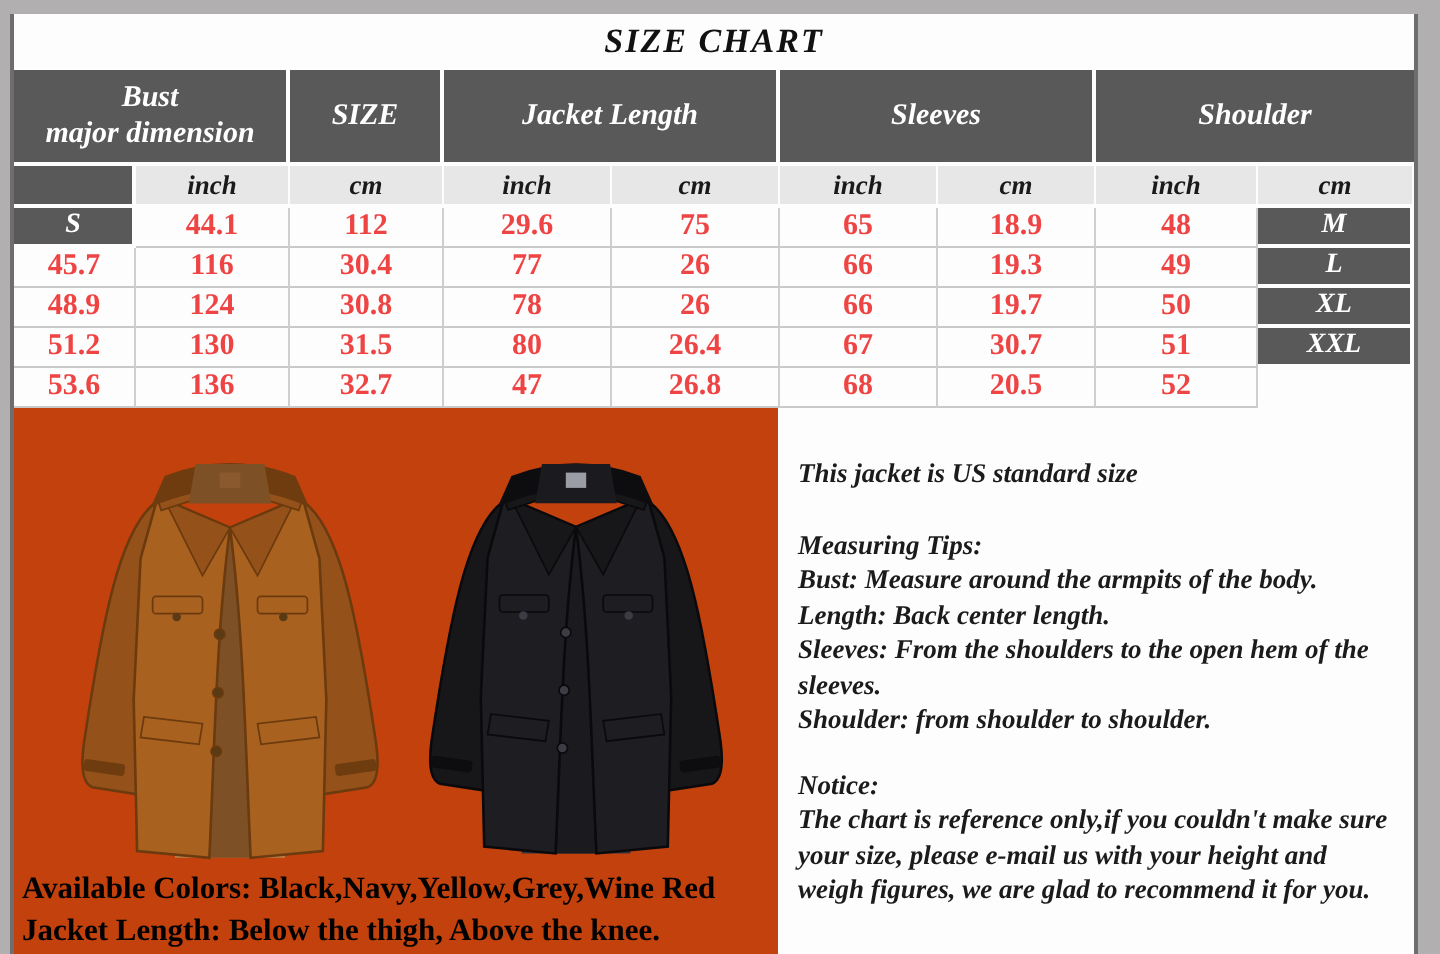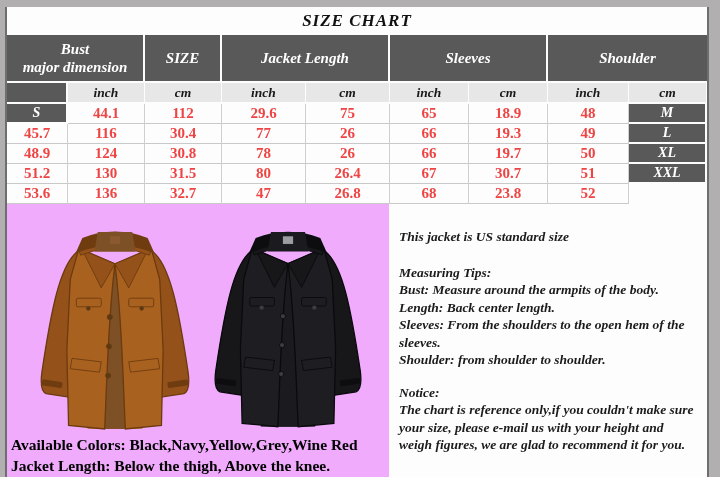--- a/index.html
+++ b/index.html
@@ -19,21 +19,21 @@
   .h-cell.last{border-right:none;}
   .u-corner{background:#595959;border-right:2px solid #fdfdfd;border-bottom:2px solid #fdfdfd;}
   .u-cell{background:#e8e7e8;font-style:italic;font-weight:600;font-size:13.5px;color:#1a1a1a;
           border-right:1px solid #fdfdfd;border-bottom:2px solid #fdfdfd;}
   .s-cell{background:#595959;color:#fff;font-style:italic;font-weight:bold;font-size:14px;
           border-right:2px solid #fdfdfd;border-bottom:2px solid #fdfdfd;}
   .d-cell{font-weight:bold;font-size:15px;color:#ef4444;
           border-right:1px solid #cfcfcf;border-bottom:1px solid #c9c9c9;}
   
   .lower{display:flex;height:273px;}
-  .photo-area{position:relative;width:382px;height:273px;background:#f0abfc;}
+  .photo-area{position:relative;width:382px;height:273px;background:#c2410c;}
   .jacket{position:absolute;}
   .jacket-camel{left:22px;top:6px;}
   .jacket-black{left:196px;top:2px;}
   .footer-text{position:absolute;left:4px;bottom:1px;font-weight:bold;font-size:15.5px;
                line-height:21px;color:#000;white-space:nowrap;}
   .info-panel{flex:1;background:#fdfdfd;padding:24px 8px 16px 10px;color:#1b1b1b;
               font-style:italic;font-weight:bold;font-size:13.5px;line-height:17.5px;}
   .info-panel p{margin:0;}
   .info-panel .standard{margin-bottom:18px;}
   .info-panel .notice-title{margin-top:15px;}
@@ -112,21 +112,21 @@
       <div class="cell d-cell row-odd">30.7</div>
       <div class="cell d-cell row-odd">51</div>
 
       <div class="cell s-cell row-even">XXL</div>
       <div class="cell d-cell row-even">53.6</div>
       <div class="cell d-cell row-even">136</div>
       <div class="cell d-cell row-even">32.7</div>
       <div class="cell d-cell row-even">47</div>
       <div class="cell d-cell row-even">26.8</div>
       <div class="cell d-cell row-even">68</div>
-      <div class="cell d-cell row-even">23.8</div>
+      <div class="cell d-cell row-even">20.5</div>
       <div class="cell d-cell row-even">52</div>
     </div>
 
     <div class="lower">
       <div class="photo-area">
         <svg width="0" height="0" style="position:absolute">
           <defs>
             <symbol id="jacket-shape" viewBox="0 0 200 260">
               <path style="fill:var(--lin)" d="M76,64 L124,64 L132,252 L68,252 Z"></path>
               <path style="fill:var(--lind)" d="M90,64 L110,64 L115,252 L85,252 Z"></path>

